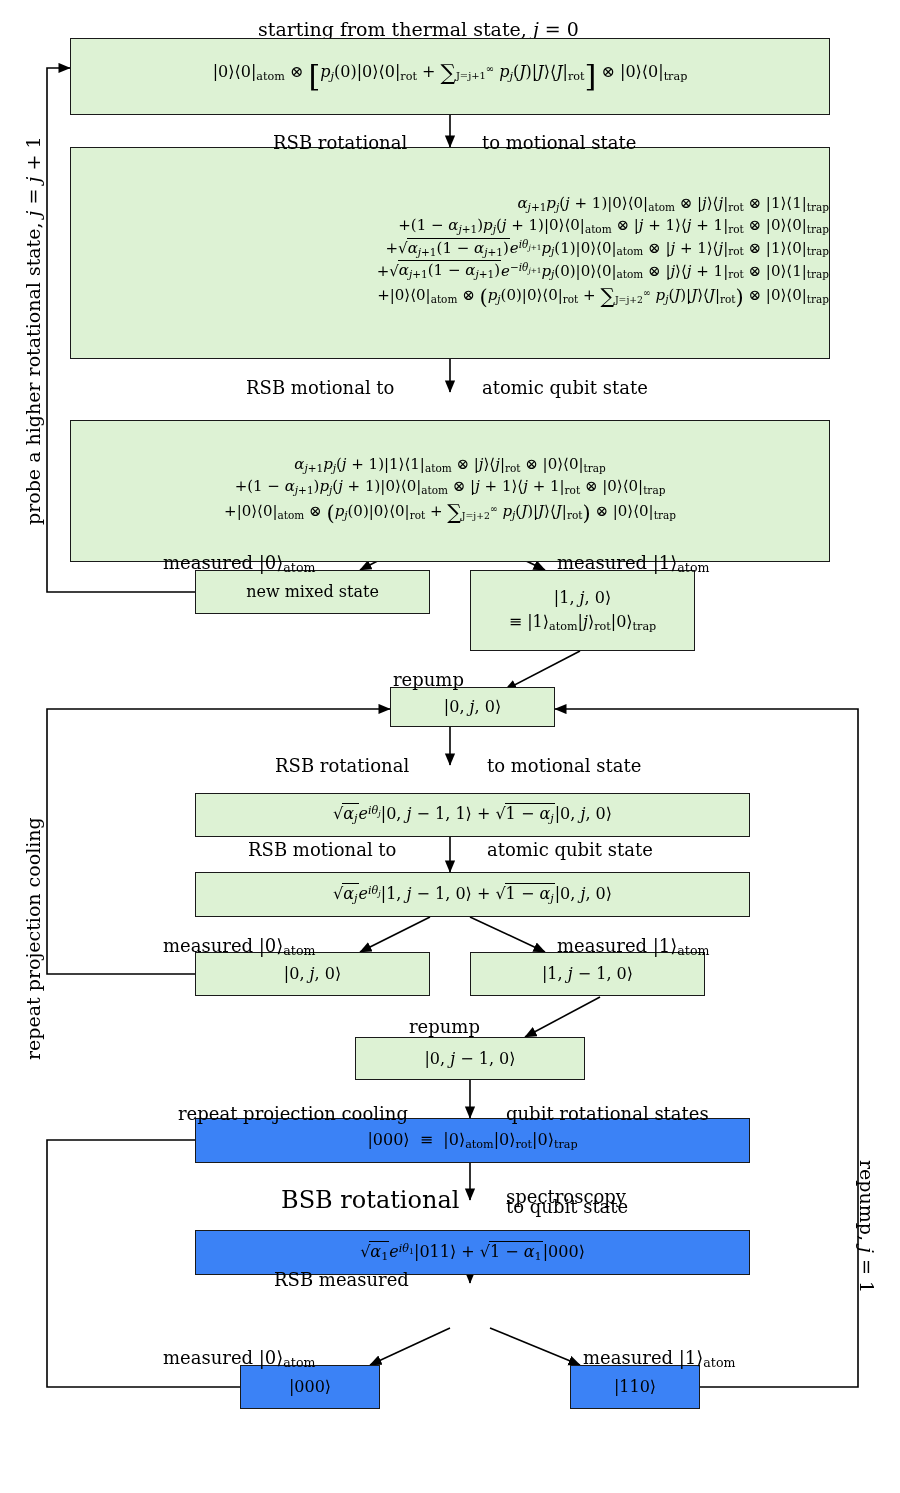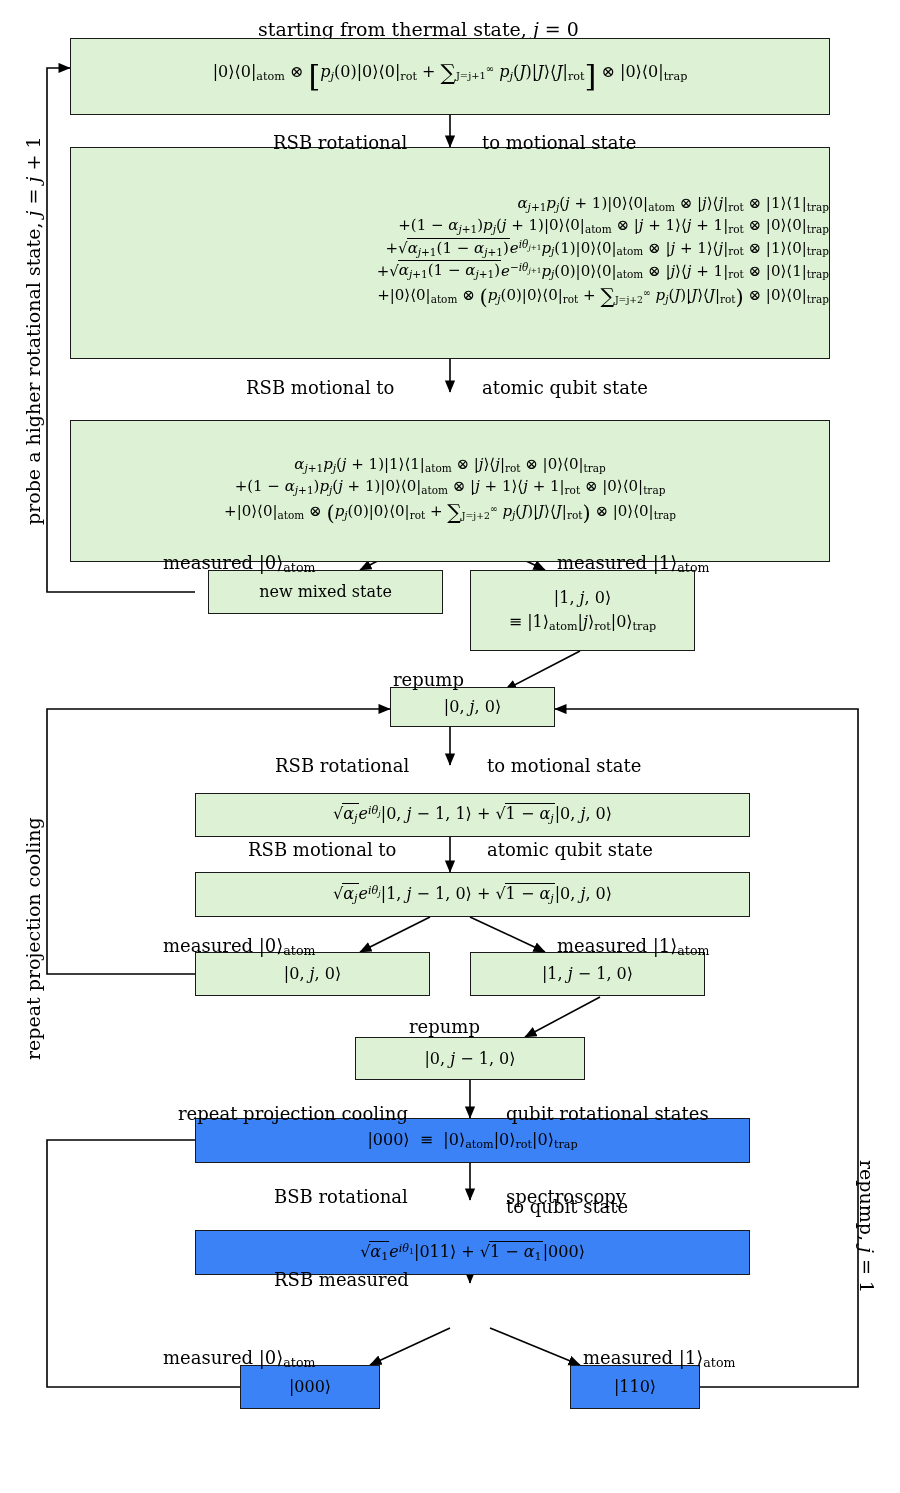--- a/index.html
+++ b/index.html
@@ -168,21 +168,21 @@
       <span class="it">α</span><sub><span class="it">j</span>+1</sub><span class="it">p</span><sub class="it">j</sub>(<span class="it">j</span> + 1)|1⟩⟨1|<sub>atom</sub> ⊗ |<span class="it">j</span>⟩⟨<span class="it">j</span>|<sub>rot</sub> ⊗ |0⟩⟨0|<sub>trap</sub>
     </div>
     <div class="ln">
       +(1 − <span class="it">α</span><sub><span class="it">j</span>+1</sub>)<span class="it">p</span><sub class="it">j</sub>(<span class="it">j</span> + 1)|0⟩⟨0|<sub>atom</sub> ⊗ |<span class="it">j</span> + 1⟩⟨<span class="it">j</span> + 1|<sub>rot</sub> ⊗ |0⟩⟨0|<sub>trap</sub>
     </div>
     <div class="ln">
       +|0⟩⟨0|<sub>atom</sub> ⊗ <span class="big-br">(</span><span class="it">p</span><sub class="it">j</sub>(0)|0⟩⟨0|<sub>rot</sub> + <span class="sumsym">∑</span><sub style="font-size:.62em;">J=j+2</sub><sup style="font-size:.62em;">∞</sup> <span class="it">p</span><sub class="it">j</sub>(<span class="it">J</span>)|<span class="it">J</span>⟩⟨<span class="it">J</span>|<sub>rot</sub><span class="big-br">)</span> ⊗ |0⟩⟨0|<sub>trap</sub>
     </div>
   </div>
 
-  <div class="box green" style="left:195px; top:570px; width:235px; height:44px;margin-left:13px;">
+  <div class="box green" style="left:195px; top:570px; width:235px; height:44px;">
     <div class="ln big">new mixed state</div>
   </div>
 
   <div class="box green" style="left:470px; top:570px; width:225px; height:81px;">
     <div class="ln big">|1, <span class="it">j</span>, 0⟩</div>
     <div class="ln big">≡ |1⟩<sub>atom</sub>|<span class="it">j</span>⟩<sub>rot</sub>|0⟩<sub>trap</sub></div>
   </div>
 
   <div class="box green" style="left:390px; top:687px; width:165px; height:40px;">
     <div class="ln big">|0, <span class="it">j</span>, 0⟩</div>
@@ -251,21 +251,21 @@
   <div class="lbl" style="left:487px; top:825px; font-size:18px;">atomic qubit state</div>
 
   <div class="lbl" style="left:163px; top:921px; font-size:18px;">measured |0⟩<sub>atom</sub></div>
   <div class="lbl" style="left:557px; top:921px; font-size:18px;">measured |1⟩<sub>atom</sub></div>
 
   <div class="lbl" style="left:409px; top:1002px; font-size:18px;">repump</div>
 
   <div class="lbl" style="left:178px; top:1089px; font-size:18px;">repeat projection cooling</div>
   <div class="lbl" style="left:506px; top:1089px; font-size:18px;">qubit rotational states</div>
 
-  <div class="lbl" style="left:274px; top:1172px; font-size:18px;">BSB rotational</div>
+  <div class="lbl" style="left:281px; top:1172px; font-size:24px;">BSB rotational</div>
   <div class="lbl" style="left:506px; top:1172px; font-size:18px;">spectroscopy</div>
 
   <div class="lbl" style="left:274px; top:1255px; font-size:18px;">RSB measured</div>
   <div class="lbl" style="left:506px; top:1182px; font-size:18px;">to qubit state</div>
 
   <div class="lbl" style="left:163px; top:1333px; font-size:18px;">measured |0⟩<sub>atom</sub></div>
   <div class="lbl" style="left:583px; top:1333px; font-size:18px;">measured |1⟩<sub>atom</sub></div>
 
 </div>
 

